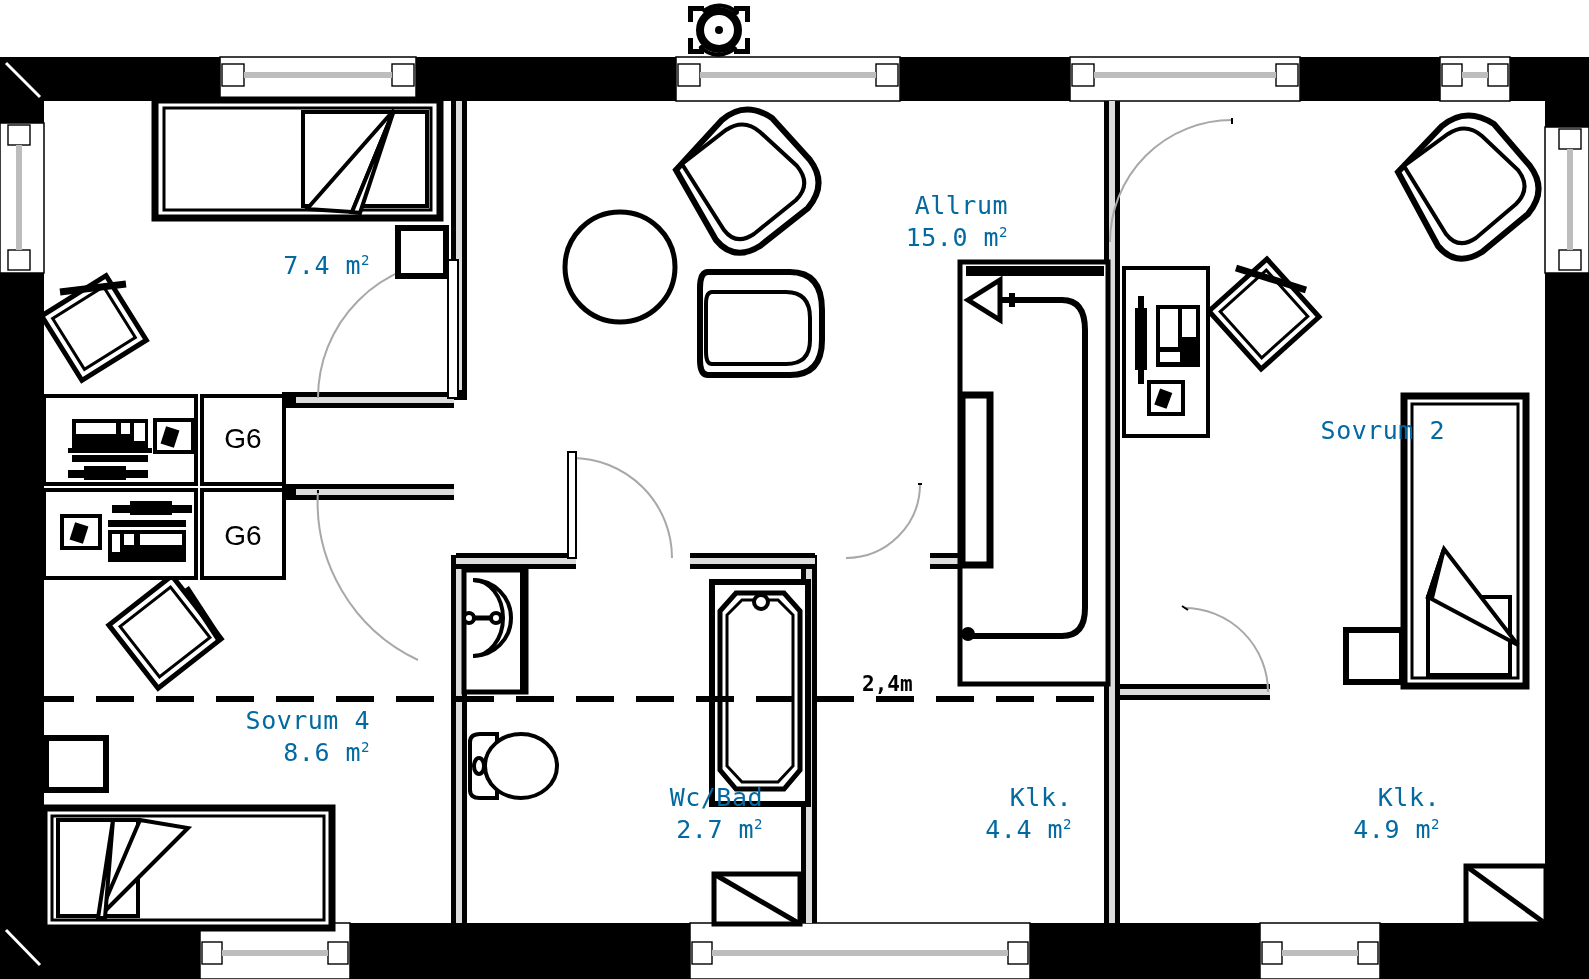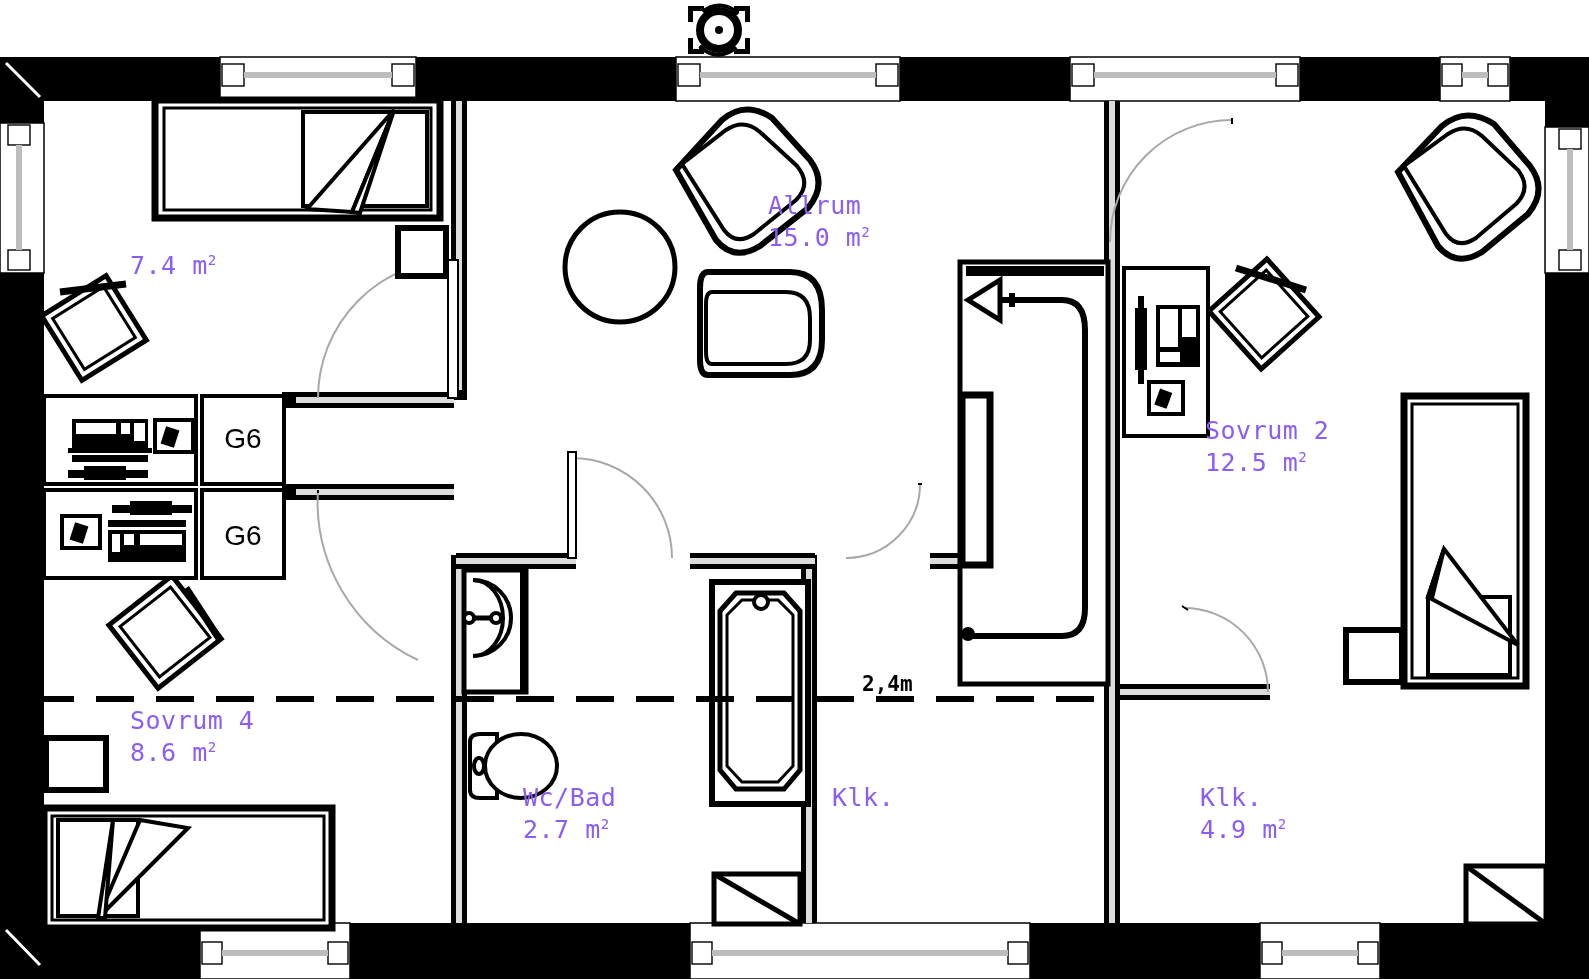--- a/index.html
+++ b/index.html
@@ -19,23 +19,23 @@
   }
   #plan-svg {
     position: absolute;
     left: 0;
     top: 0;
     width: 1589px;
     height: 979px;
   }
   .room-label {
     position: absolute;
-    text-align: left;
+    text-align: right;
     font-family: "DejaVu Sans Mono", monospace;
-    color: #8b5cf6;
+    color: #0369a1;
     letter-spacing: 0.5px;
     line-height: 1.28;
     white-space: nowrap;
     user-select: none;
   }
   .room-label .rl-name {
     display: block;
     font-size: 25px;
   }
   .room-label .rl-area {
@@ -433,35 +433,35 @@
     <span class="rl-area"><span>7.4</span> m<sup>2</sup></span>
   </div>
 
   <div class="room-label" style="left:768px; top:190px; width:240px;">
     <span class="rl-name">Allrum</span>
     <span class="rl-area"><span>15.0</span> m<sup>2</sup></span>
   </div>
 
   <div class="room-label" style="left:1205px; top:415px; width:240px;">
     <span class="rl-name">Sovrum 2</span>
-    <span class="rl-area"><span>12.5</span> m<sup>2</sup></span>
   </div>
 
   <div class="room-label" style="left:130px; top:705px; width:240px;">
     <span class="rl-name">Sovrum 4</span>
     <span class="rl-area"><span>8.6</span> m<sup>2</sup></span>
   </div>
 
   <div class="room-label" style="left:523px; top:782px; width:240px;">
     <span class="rl-name">Wc/Bad</span>
     <span class="rl-area"><span>2.7</span> m<sup>2</sup></span>
   </div>
 
   <div class="room-label" style="left:832px; top:782px; width:240px;">
     <span class="rl-name">Klk.</span>
+    <span class="rl-area"><span>4.4</span> m<sup>2</sup></span>
   </div>
 
   <div class="room-label" style="left:1200px; top:782px; width:240px;">
     <span class="rl-name">Klk.</span>
     <span class="rl-area"><span>4.9</span> m<sup>2</sup></span>
   </div>
 
   <div class="tag-label" style="left:203px; top:423px; width:80px;">G6</div>
 
   <div class="tag-label" style="left:203px; top:520px; width:80px;">G6</div>

